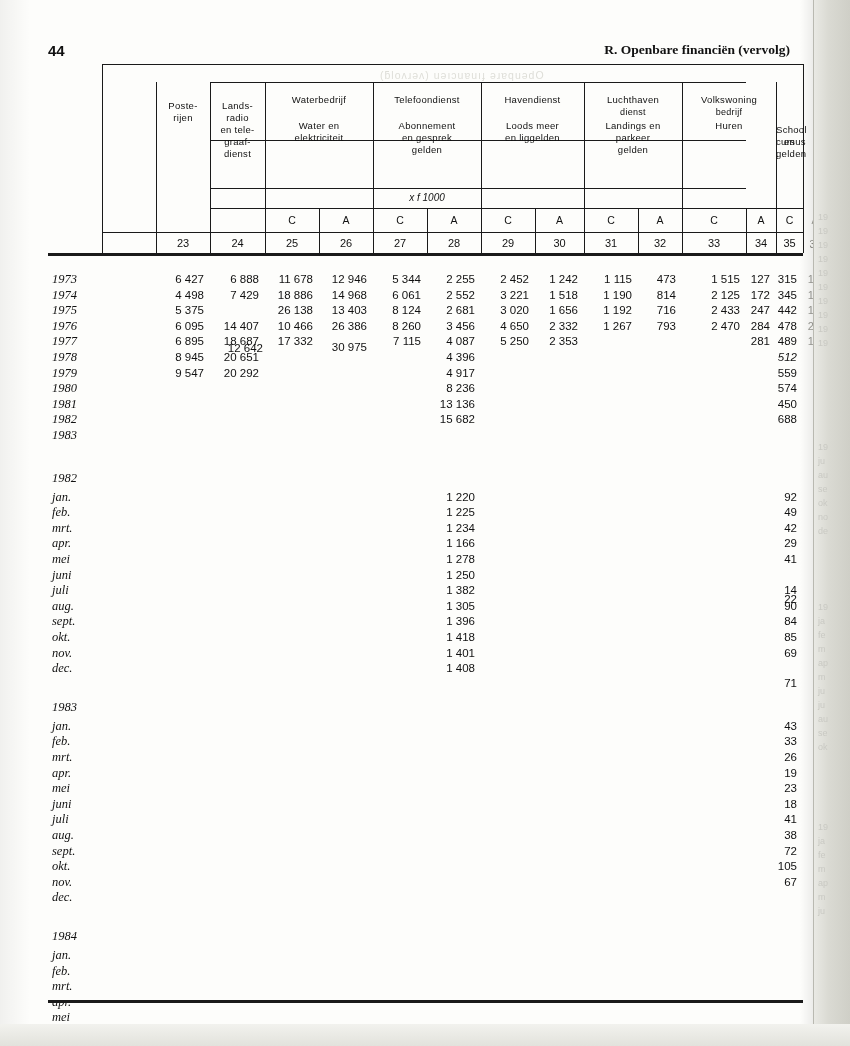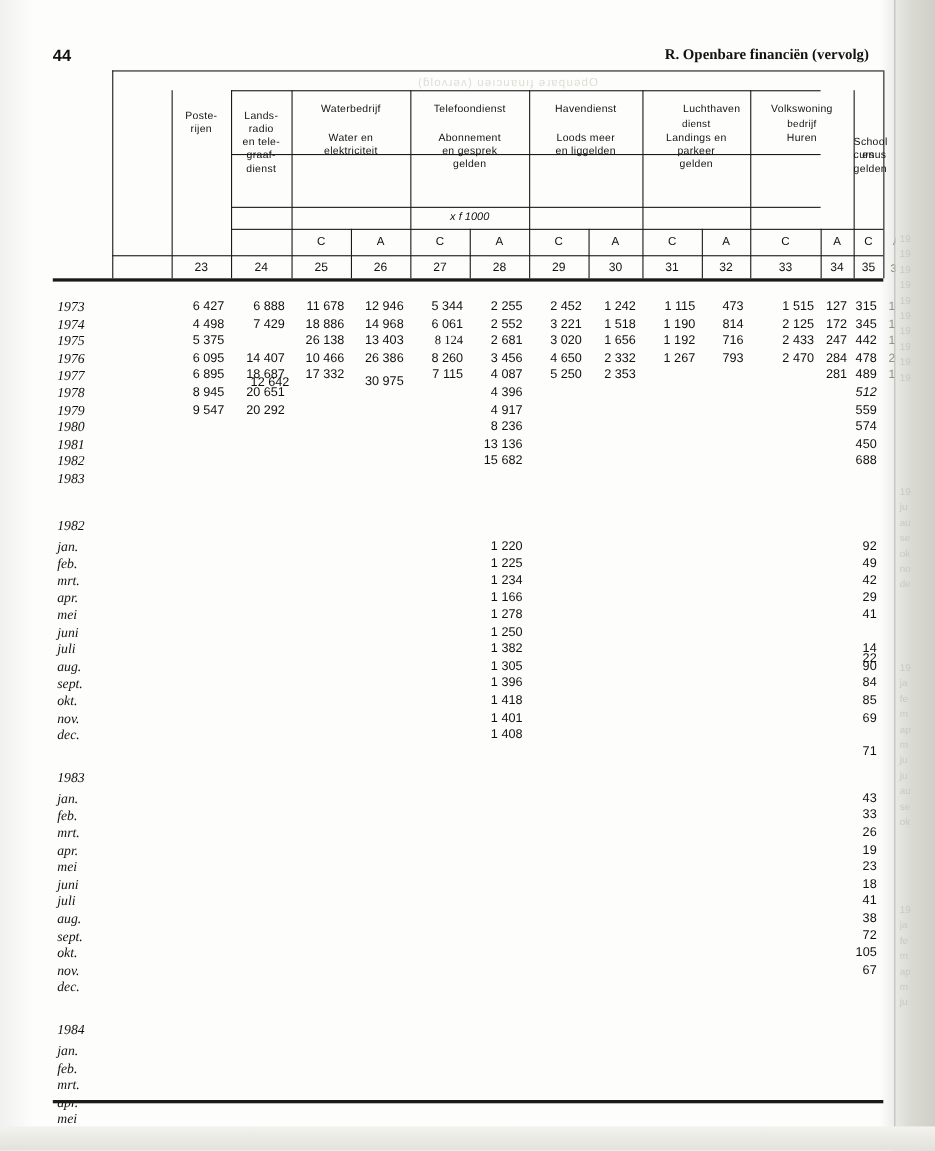--- a/index.html
+++ b/index.html
@@ -191,21 +191,21 @@
 
     <div class="cellhead" style="left:162px; top:36px; width:55px;">Lands-</div>
     <div class="cellhead" style="left:162px; top:48px; width:55px;">radio</div>
     <div class="cellhead" style="left:162px; top:60px; width:55px;">en tele-</div>
     <div class="cellhead" style="left:162px; top:72px; width:55px;">graaf-</div>
     <div class="cellhead" style="left:162px; top:84px; width:55px;">dienst</div>
 
     <div class="cellhead" style="left:217px; top:30px; width:108px;">Waterbedrijf</div>
     <div class="cellhead" style="left:325px; top:30px; width:108px;">Telefoondienst</div>
     <div class="cellhead" style="left:433px; top:30px; width:103px;">Havendienst</div>
-    <div class="cellhead" style="left:536px; top:30px; width:98px;margin-left:14px;">Luchthaven</div>
+    <div class="cellhead" style="left:536px; top:30px; width:98px;">Luchthaven</div>
     <div class="cellhead small" style="left:536px; top:42px; width:98px;">dienst</div>
     <div class="cellhead" style="left:634px; top:30px; width:94px;">Volkswoning</div>
     <div class="cellhead small" style="left:634px; top:42px; width:94px;">bedrijf</div>
 
     <div class="cellhead" style="left:217px; top:56px; width:108px;">Water  en</div>
     <div class="cellhead" style="left:217px; top:68px; width:108px;">elektriciteit</div>
 
     <div class="cellhead" style="left:325px; top:56px; width:108px;">Abonnement</div>
     <div class="cellhead" style="left:325px; top:68px; width:108px;">en gesprek</div>
     <div class="cellhead" style="left:325px; top:80px; width:108px;">gelden</div>
@@ -282,21 +282,21 @@
         <div class="num" style="left: 0px; width: 632px; top: 224.6px; padding-right: 4px; box-sizing: border-box;">814</div>
         <div class="num" style="left: 0px; width: 696px; top: 224.6px; padding-right: 4px; box-sizing: border-box;">2 125</div>
         <div class="num" style="left: 0px; width: 726px; top: 224.6px; padding-right: 4px; box-sizing: border-box;">172</div>
         <div class="num" style="left: 0px; width: 753px; top: 224.6px; padding-right: 4px; box-sizing: border-box;">345</div>
         <div class="ghost" style="left: 0px; width: 782px; top: 224.6px; padding-right: 4px; box-sizing: border-box; color: rgb(154, 154, 148);">183</div>
         <div class="yearlabel" style="left: 4px; top: 239.2px;">1975</div>
         <div class="num" style="left: 0px; width: 160px; top: 240.2px; padding-right: 4px; box-sizing: border-box;">5 375</div>
         <div class="num" style="left: 4px; width: 215px; top: 240.2px; padding-right: 4px; box-sizing: border-box; margin-top: 38px;">12 642</div>
         <div class="num" style="left: 0px; width: 269px; top: 240.2px; padding-right: 4px; box-sizing: border-box;">26 138</div>
         <div class="num" style="left: 0px; width: 323px; top: 240.2px; padding-right: 4px; box-sizing: border-box;">13 403</div>
-        <div class="num" style="left: 0px; width: 377px; top: 240.2px; padding-right: 4px; box-sizing: border-box; font-family: Liberation Serif, serif;">8 124</div>
+        <div class="num" style="left: 0px; width: 377px; top: 240.2px; padding-right: 4px; box-sizing: border-box;">8 124</div>
         <div class="num" style="left: 0px; width: 431px; top: 240.2px; padding-right: 4px; box-sizing: border-box;">2 681</div>
         <div class="num" style="left: 0px; width: 485px; top: 240.2px; padding-right: 4px; box-sizing: border-box;">3 020</div>
         <div class="num" style="left: 0px; width: 534px; top: 240.2px; padding-right: 4px; box-sizing: border-box;">1 656</div>
         <div class="num" style="left: 0px; width: 588px; top: 240.2px; padding-right: 4px; box-sizing: border-box;">1 192</div>
         <div class="num" style="left: 0px; width: 632px; top: 240.2px; padding-right: 4px; box-sizing: border-box;">716</div>
         <div class="num" style="left: 0px; width: 696px; top: 240.2px; padding-right: 4px; box-sizing: border-box;">2 433</div>
         <div class="num" style="left: 0px; width: 726px; top: 240.2px; padding-right: 4px; box-sizing: border-box;">247</div>
         <div class="num" style="left: 0px; width: 753px; top: 240.2px; padding-right: 4px; box-sizing: border-box;">442</div>
         <div class="ghost" style="left: 0px; width: 782px; top: 240.2px; padding-right: 4px; box-sizing: border-box; color: rgb(154, 154, 148);">179</div>
         <div class="yearlabel" style="left: 4px; top: 254.8px;">1976</div>

